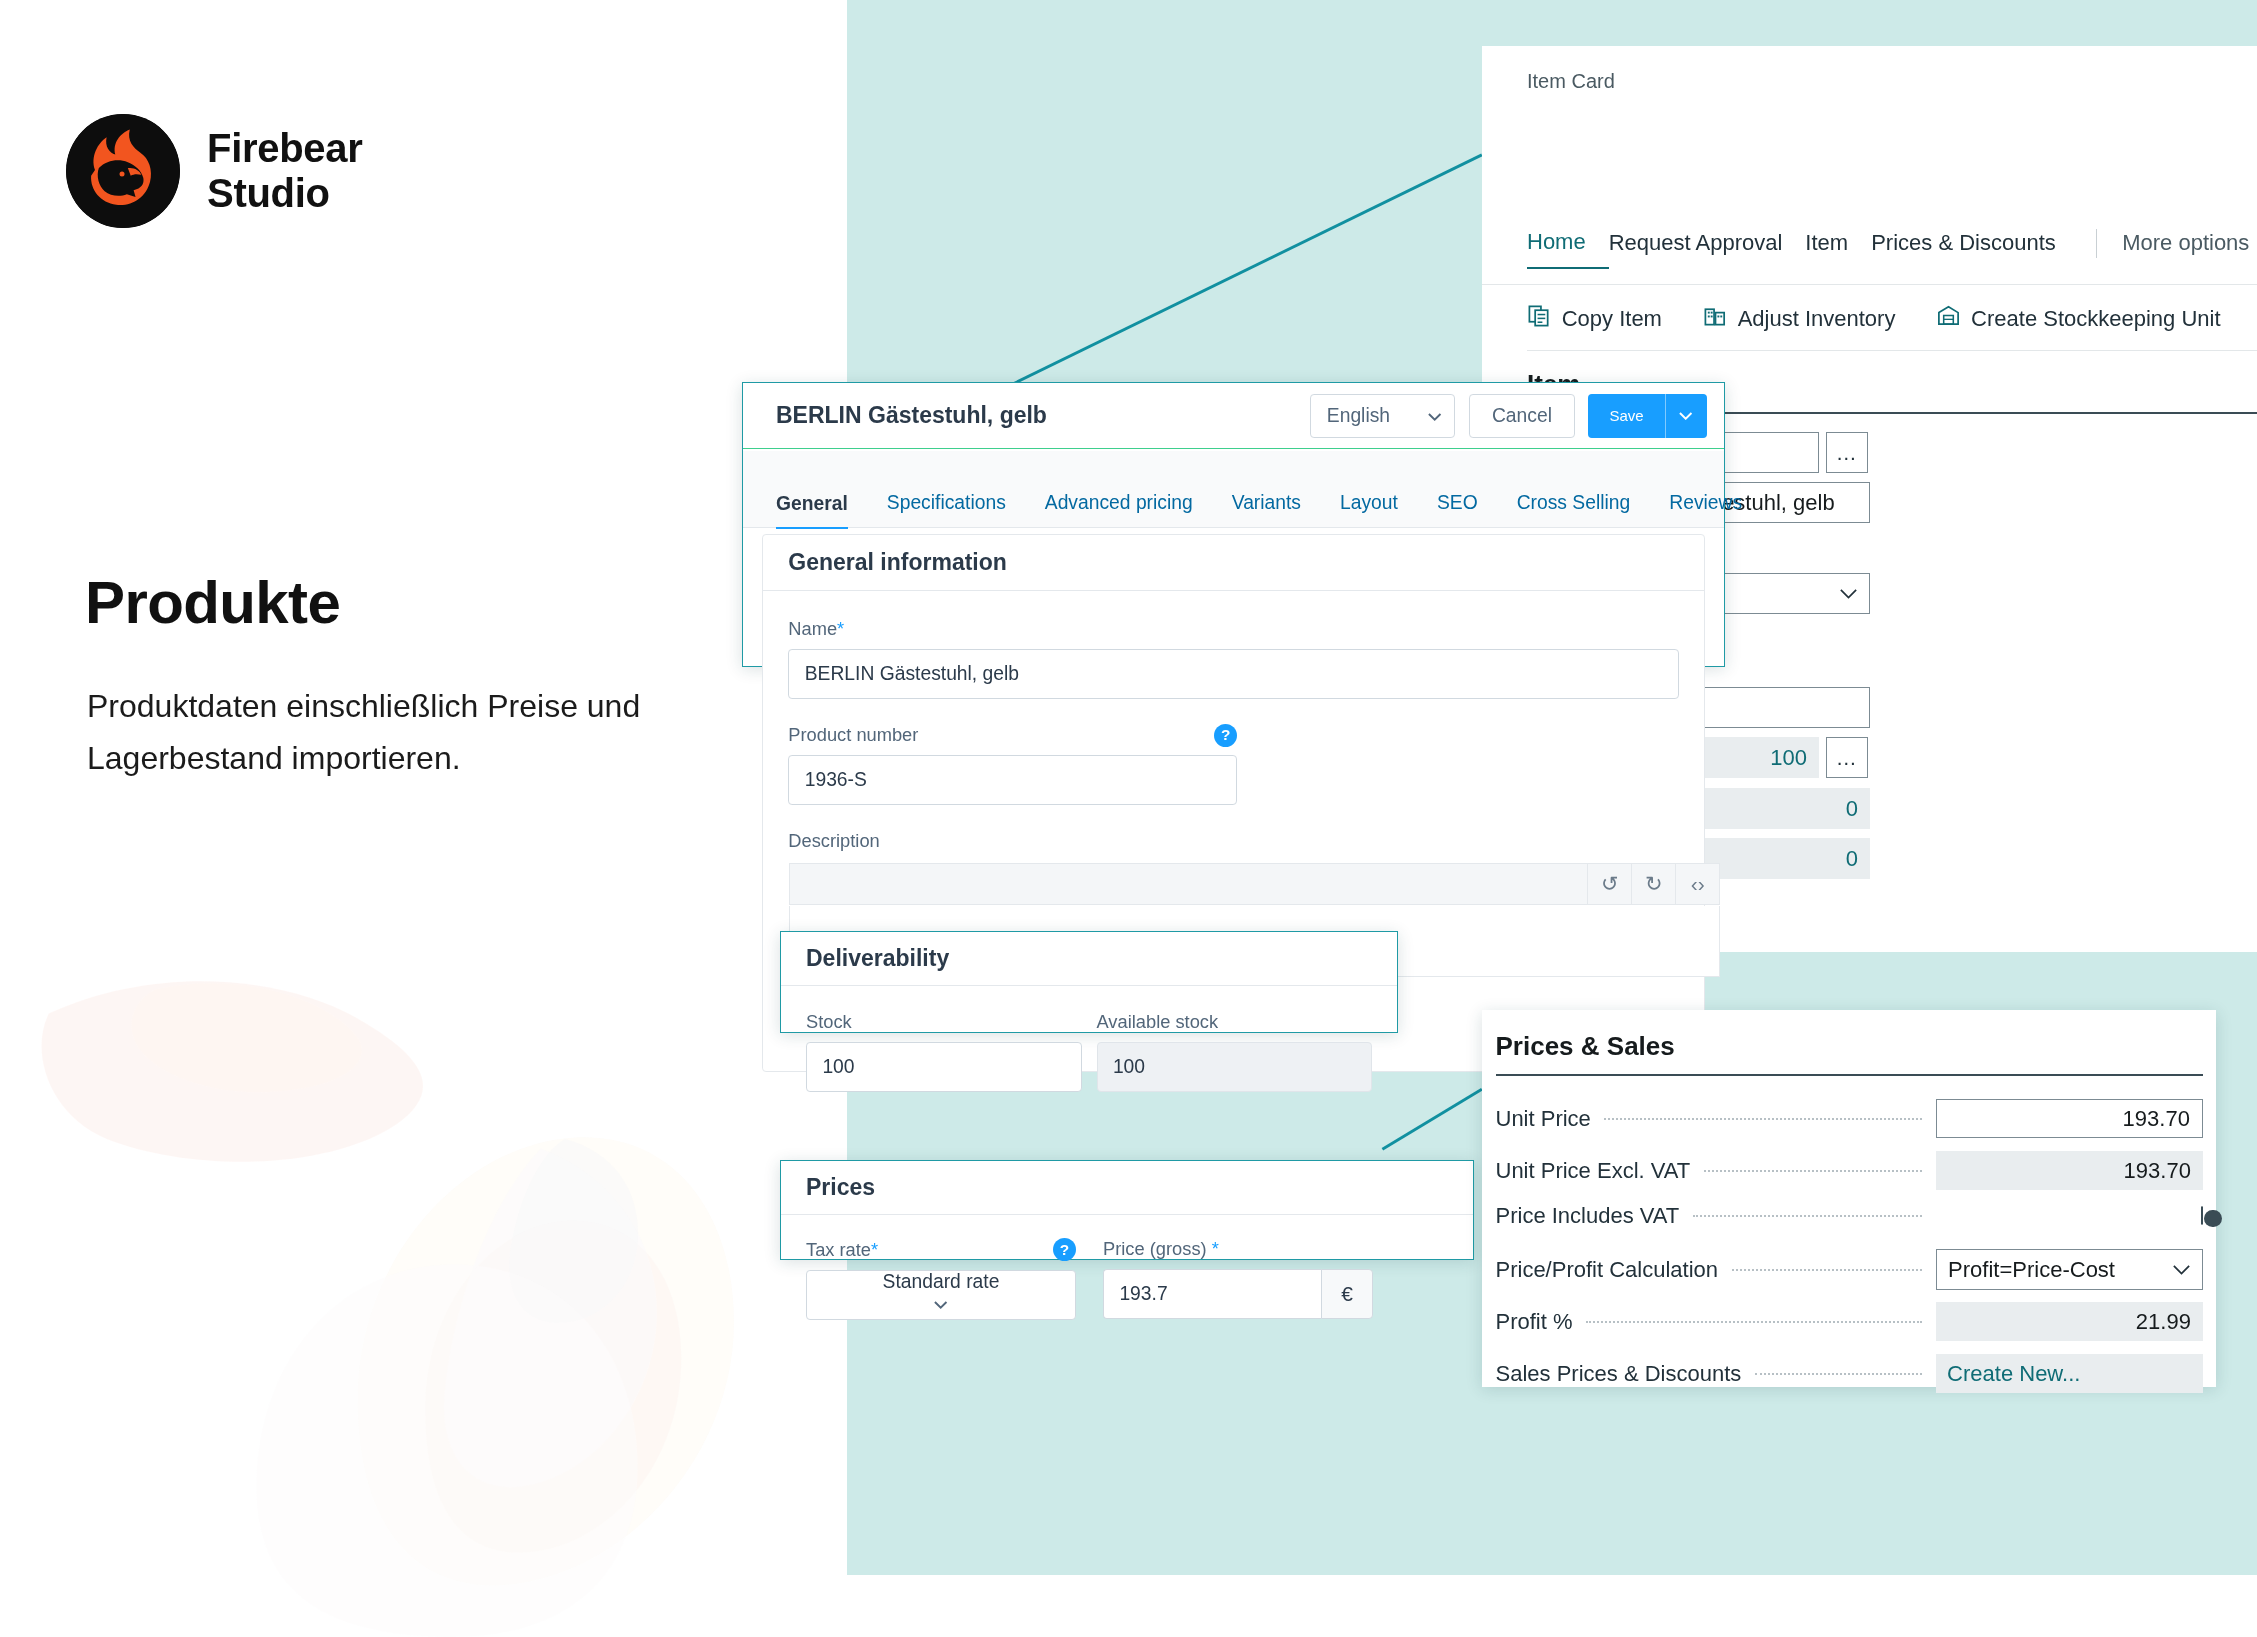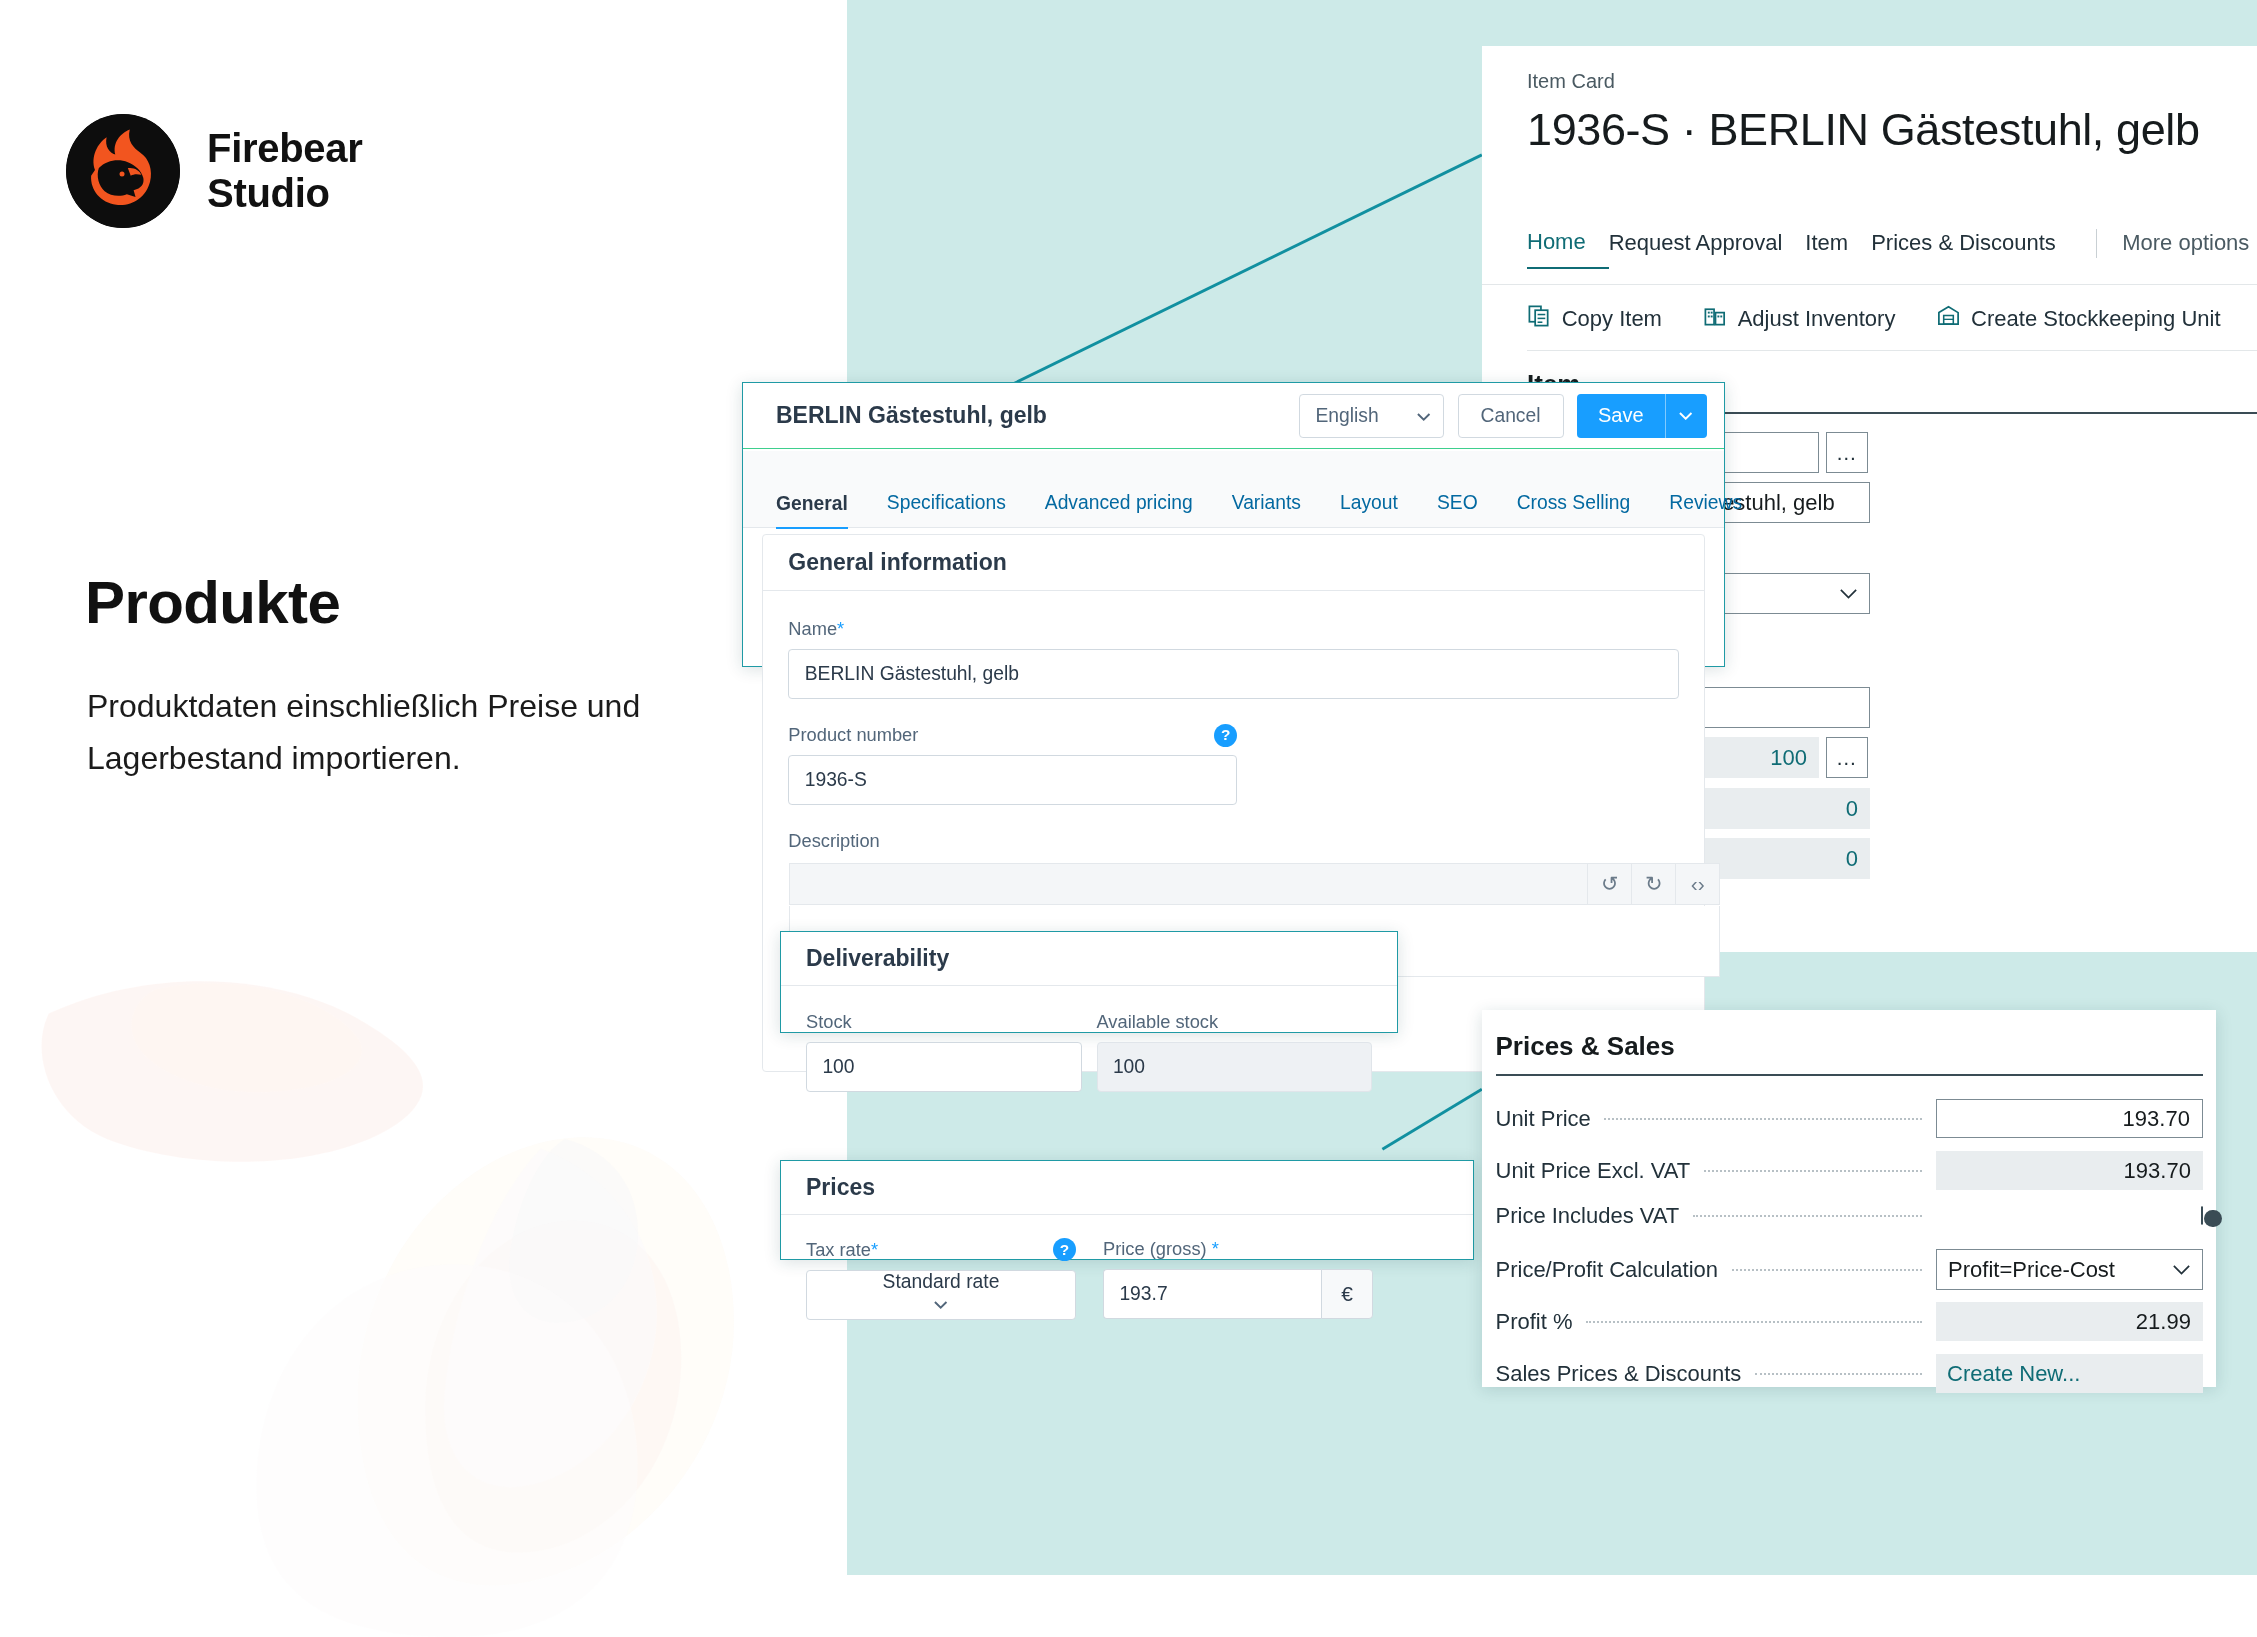--- a/index.html
+++ b/index.html
@@ -68,21 +68,21 @@
   .bc-select { height: 41px; border: 1px solid #7c8b93; background: #fff; font-size: 22px; color: #161b1d; display: flex; align-items: center; justify-content: space-between; padding: 0 9.7px 0 11.6px; }
 
   
   #sw-panel { left: 742px; top: 382px; width: 983px; height: 285px; border: 1.9px solid #1f9aa5; background: #fff; }
   #sw-header { position: absolute; left: 0; top: 0; right: 0; height: 66px; background: #fff; border-bottom: 1.9px solid #3ecf8e; display: flex; align-items: center; padding: 0 17.4px 0 33px; }
   #sw-title { font-size: 23px; color: #2b3a4a; font-weight: 700; }
   #sw-header-right { margin-left: auto; display: flex; align-items: center; gap: 13.5px; }
   #sw-lang { width: 145px; height: 44px; border: 1px solid #d1d9e0; border-radius: 3.9px; background: #fff; display: flex; align-items: center; justify-content: space-between; padding: 0 11.6px 0 15.4px; font-size: 19.3px; color: #52667a; }
   #sw-cancel { width: 106px; height: 44px; border: 1px solid #d1d9e0; border-radius: 3.9px; background: #fff; display: flex; align-items: center; justify-content: center; font-size: 19.3px; color: #52667a; }
   #sw-save { height: 44px; border-radius: 3.9px; background: #189eff; display: flex; align-items: center; overflow: hidden; }
-  #sw-save-label { padding: 0 21px; font-size: 20px; color: #fff; }
+  #sw-save-label { padding: 0 21px; font-size: 15px; color: #fff; }
   #sw-save-caret { width: 42px; height: 44px; border-left: 1px solid rgba(255,255,255,.45); display: flex; align-items: center; justify-content: center; }
 
   #sw-tabbar { position: absolute; left: 0; top: 68px; right: 0; height: 77px; background: #f9fafb; display: flex; align-items: flex-end; padding-left: 33px; border-bottom: 1.9px solid #e4e8ec; }
   .sw-tab { font-size: 19.3px; color: #0369a1; padding: 0 0 12.6px 0; margin-right: 39px; white-space: nowrap; }
   .sw-tab.active { color: #2b3a4a; font-weight: 700; border-bottom: 2.9px solid #189eff; margin-bottom: -1.9px; padding-bottom: 11.6px; }
 
   #sw-card { position: absolute; left: 19.3px; top: 151px; right: 19.3px; bottom: -406px; background: #fff; border: 1px solid #e4e8ec; border-radius: 3.9px; }
   #sw-card-head { height: 56px; border-bottom: 1px solid #e4e8ec; display: flex; align-items: center; padding: 0 25px; }
   #sw-card-title { font-size: 23px; font-weight: 700; color: #2b3a4a; }
   #sw-card-body { padding: 27px 25px 0 25px; }
@@ -165,21 +165,20 @@
     <div>Firebear</div>
     <div>Studio</div>
   </div>
 </div>
 
 <div id="hero-title">Produkte</div>
 <div id="hero-sub">Produktdaten einschließlich Preise und Lagerbestand importieren.</div>
 
 <div class="card" id="item-card">
   <div id="item-card-breadcrumb">Item Card</div>
-  <div id="item-card-title">1936-S · BERLIN Gästestuhl, gelb</div>
 
   <div id="item-card-tabs">
     <div class="bc-tab active">Home</div>
     <div class="bc-tab">Request Approval</div>
     <div class="bc-tab">Item</div>
     <div class="bc-tab">Prices &amp; Discounts</div>
     <div class="bc-tab-sep"></div>
     <div class="bc-tab muted">More options</div>
   </div>
   <div id="item-card-tabrule"></div>

